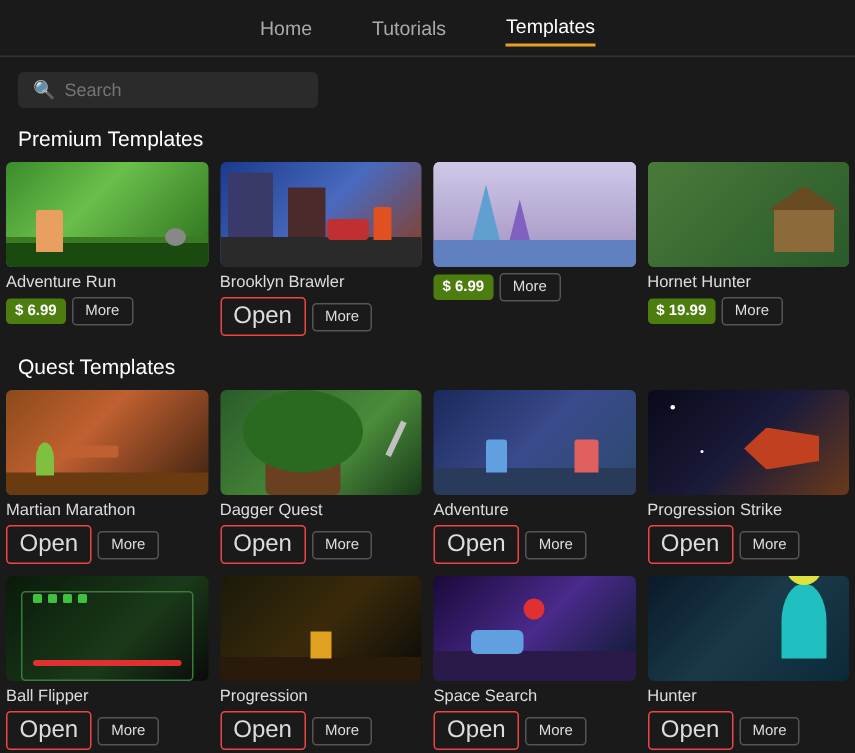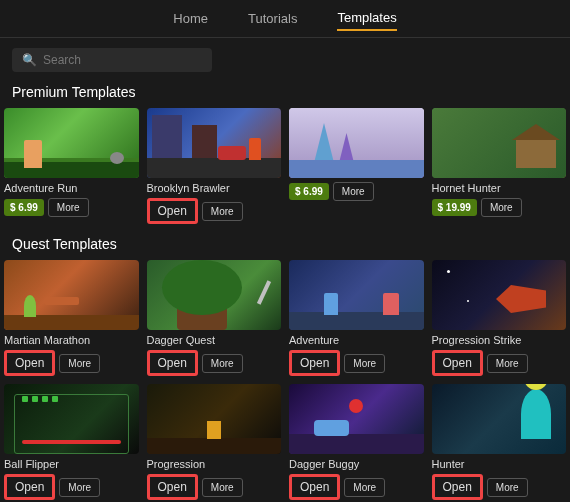--- a/index.html
+++ b/index.html
@@ -103,23 +103,23 @@
       border: none;
       border-radius: 3px;
       font-size: 10px;
       padding: 3px 6px;
       cursor: pointer;
       font-weight: bold;
     }
     .btn-open {
       background: transparent;
       color: #ddd;
-      border: 3px solid #ef4444;
+      border: 1px solid #ef4444;
       border-radius: 3px;
-      font-size: 12px;
+      font-size: 16px;
       padding: 3px 8px;
       cursor: pointer;
     }
     .btn-more {
       background: transparent;
       color: #ddd;
       border: 1px solid #555;
       border-radius: 3px;
       font-size: 10px;
       padding: 3px 8px;
@@ -445,21 +445,21 @@
     </div>
 
     <div class="template-card">
       <div class="template-thumb thumb-space-buggy">
         <div class="thumb-inner">
           <div class="sb-road"></div>
           <div class="sb-buggy"></div>
           <div class="sb-ball"></div>
         </div>
       </div>
-      <div class="template-name">Dagger Buggy</div>
+      <div class="template-name">Space Search</div>
       <div class="template-actions">
         <button class="btn-open">Open</button>
         <button class="btn-more">More</button>
       </div>
     </div>
 
     <div class="template-card">
       <div class="template-thumb thumb-stuck">
         <div class="thumb-inner">
           <div class="st-platform"></div>

